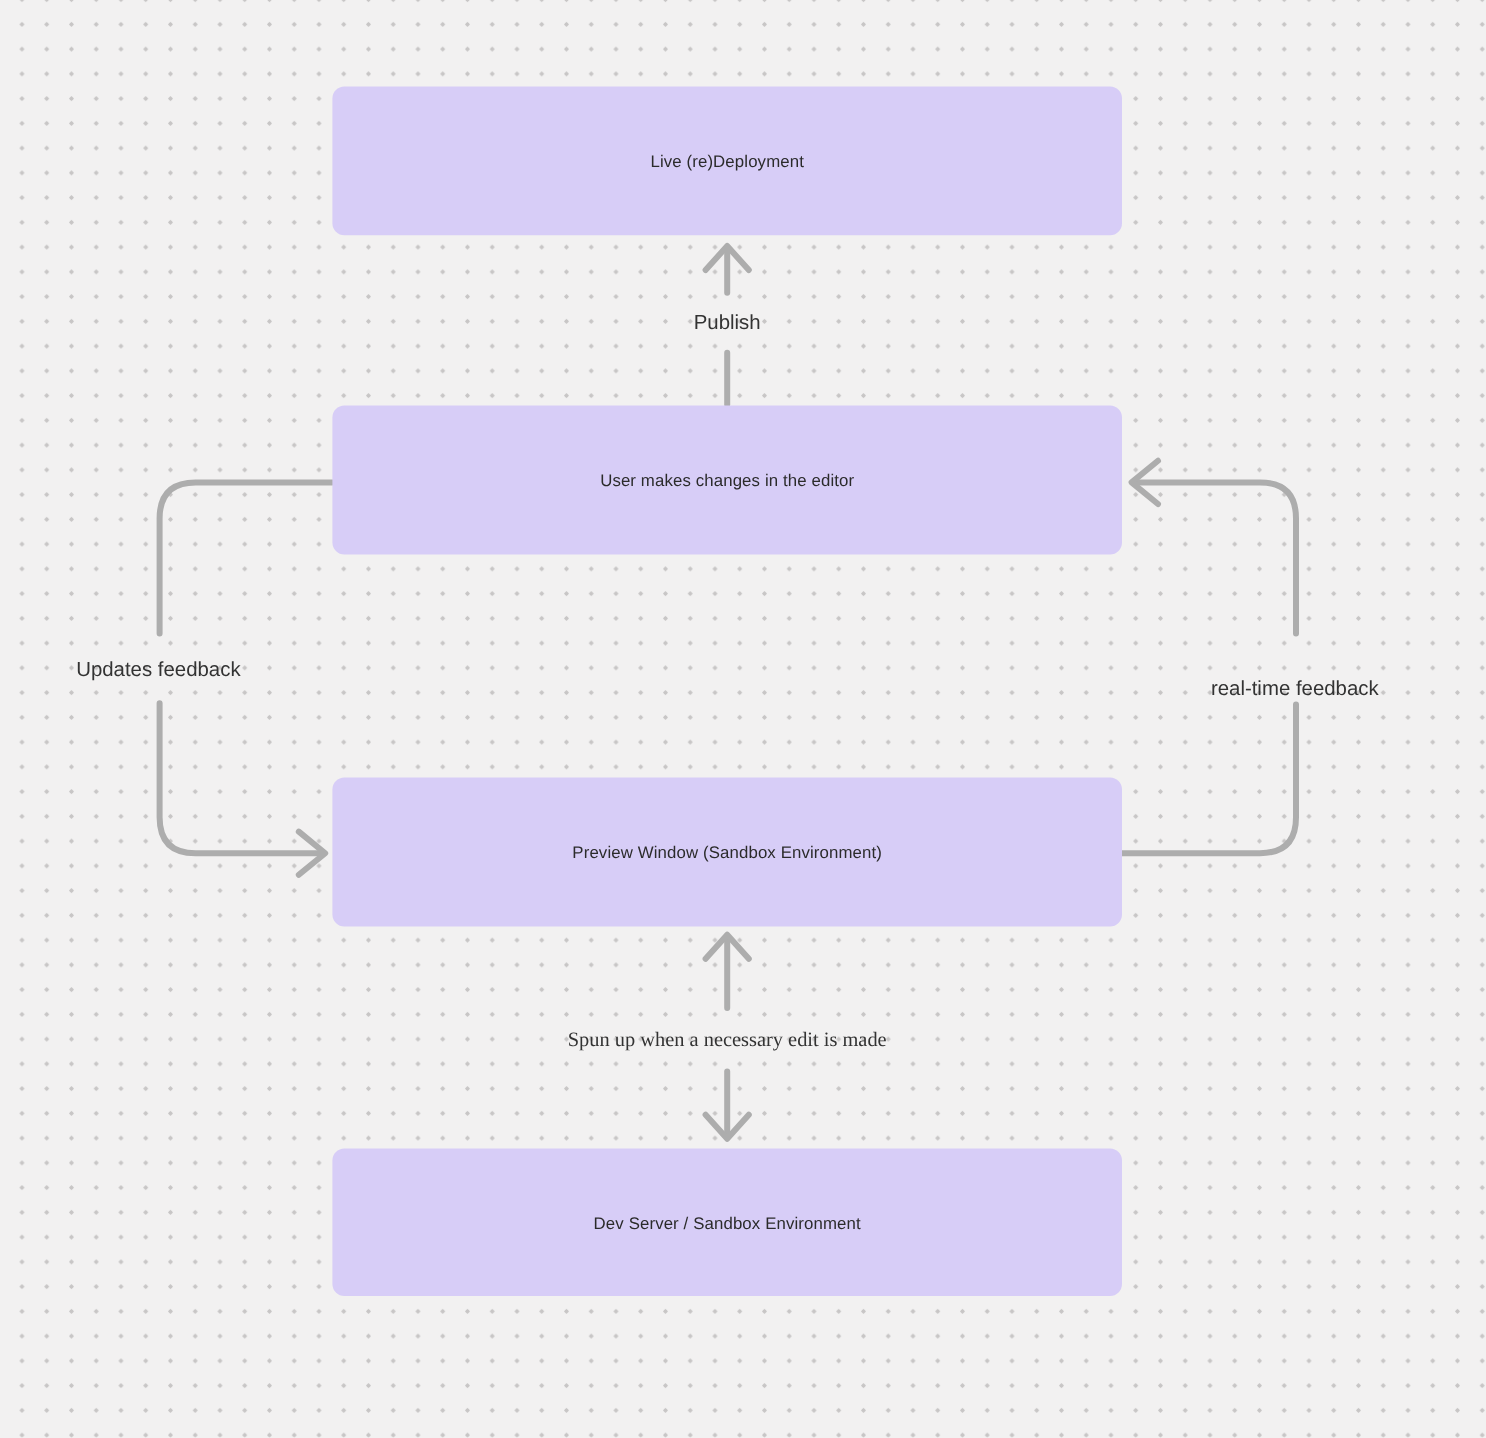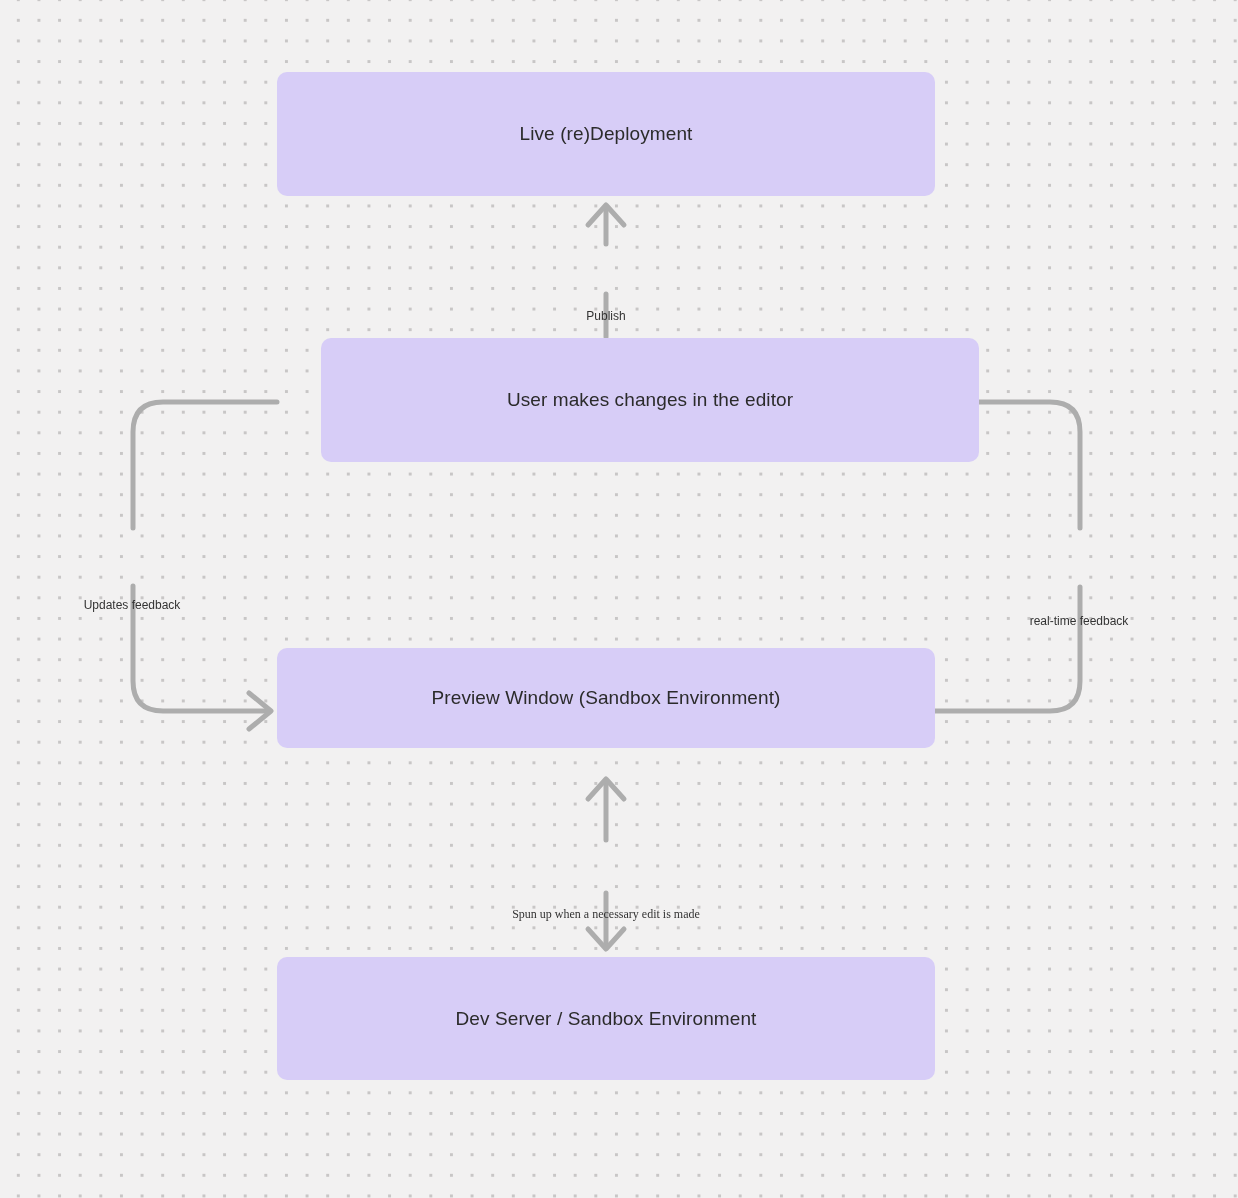--- a/index.html
+++ b/index.html
@@ -30,48 +30,47 @@
     left:277px;
     width:658px;
     height:124px;
     background:var(--node-fill);
     border-radius:10px;
     display:flex;
     align-items:center;
     justify-content:center;
   }
   .node-label{
-    font-size:19px;
+    font-size:14px;
     color:var(--node-text-color);
     letter-spacing:0.1px;
     white-space:nowrap;
   }
   #node-live{top:72px;}
-  #node-user{top:338px;margin-left:44px;}
-  #node-preview{top:648px;height:100px;}
+  #node-user{top:338px;}
+  #node-preview{top:648px;height:124px;}
   #node-dev{top:957px;height:123px;text-align:right;}
   .edges-svg{
     position:absolute;
     left:0;top:0;
     width:1238px;height:1198px;
   }
   .edges-svg path{
     fill:none;
     stroke:var(--arrow-color);
     stroke-width:5;
     stroke-linecap:round;
     stroke-linejoin:round;
   }
   .edge-label{
     position:absolute;
     transform:translate(-50%,-50%);
-    font-size:12px;
+    font-size:17px;
     color:var(--label-text-color);
     white-space:nowrap;
-    margin-top:47px;
   }
   #label-publish{left:606px;top:269px;}
   #label-updates{left:132px;top:558px;}
   #label-feedback{left:1079px;top:574px;}
   #label-spunup{left:606px;top:867px;font-family:Liberation Serif, serif;}
 </style>
 </head>
 <body>
 
 <div class="canvas">

